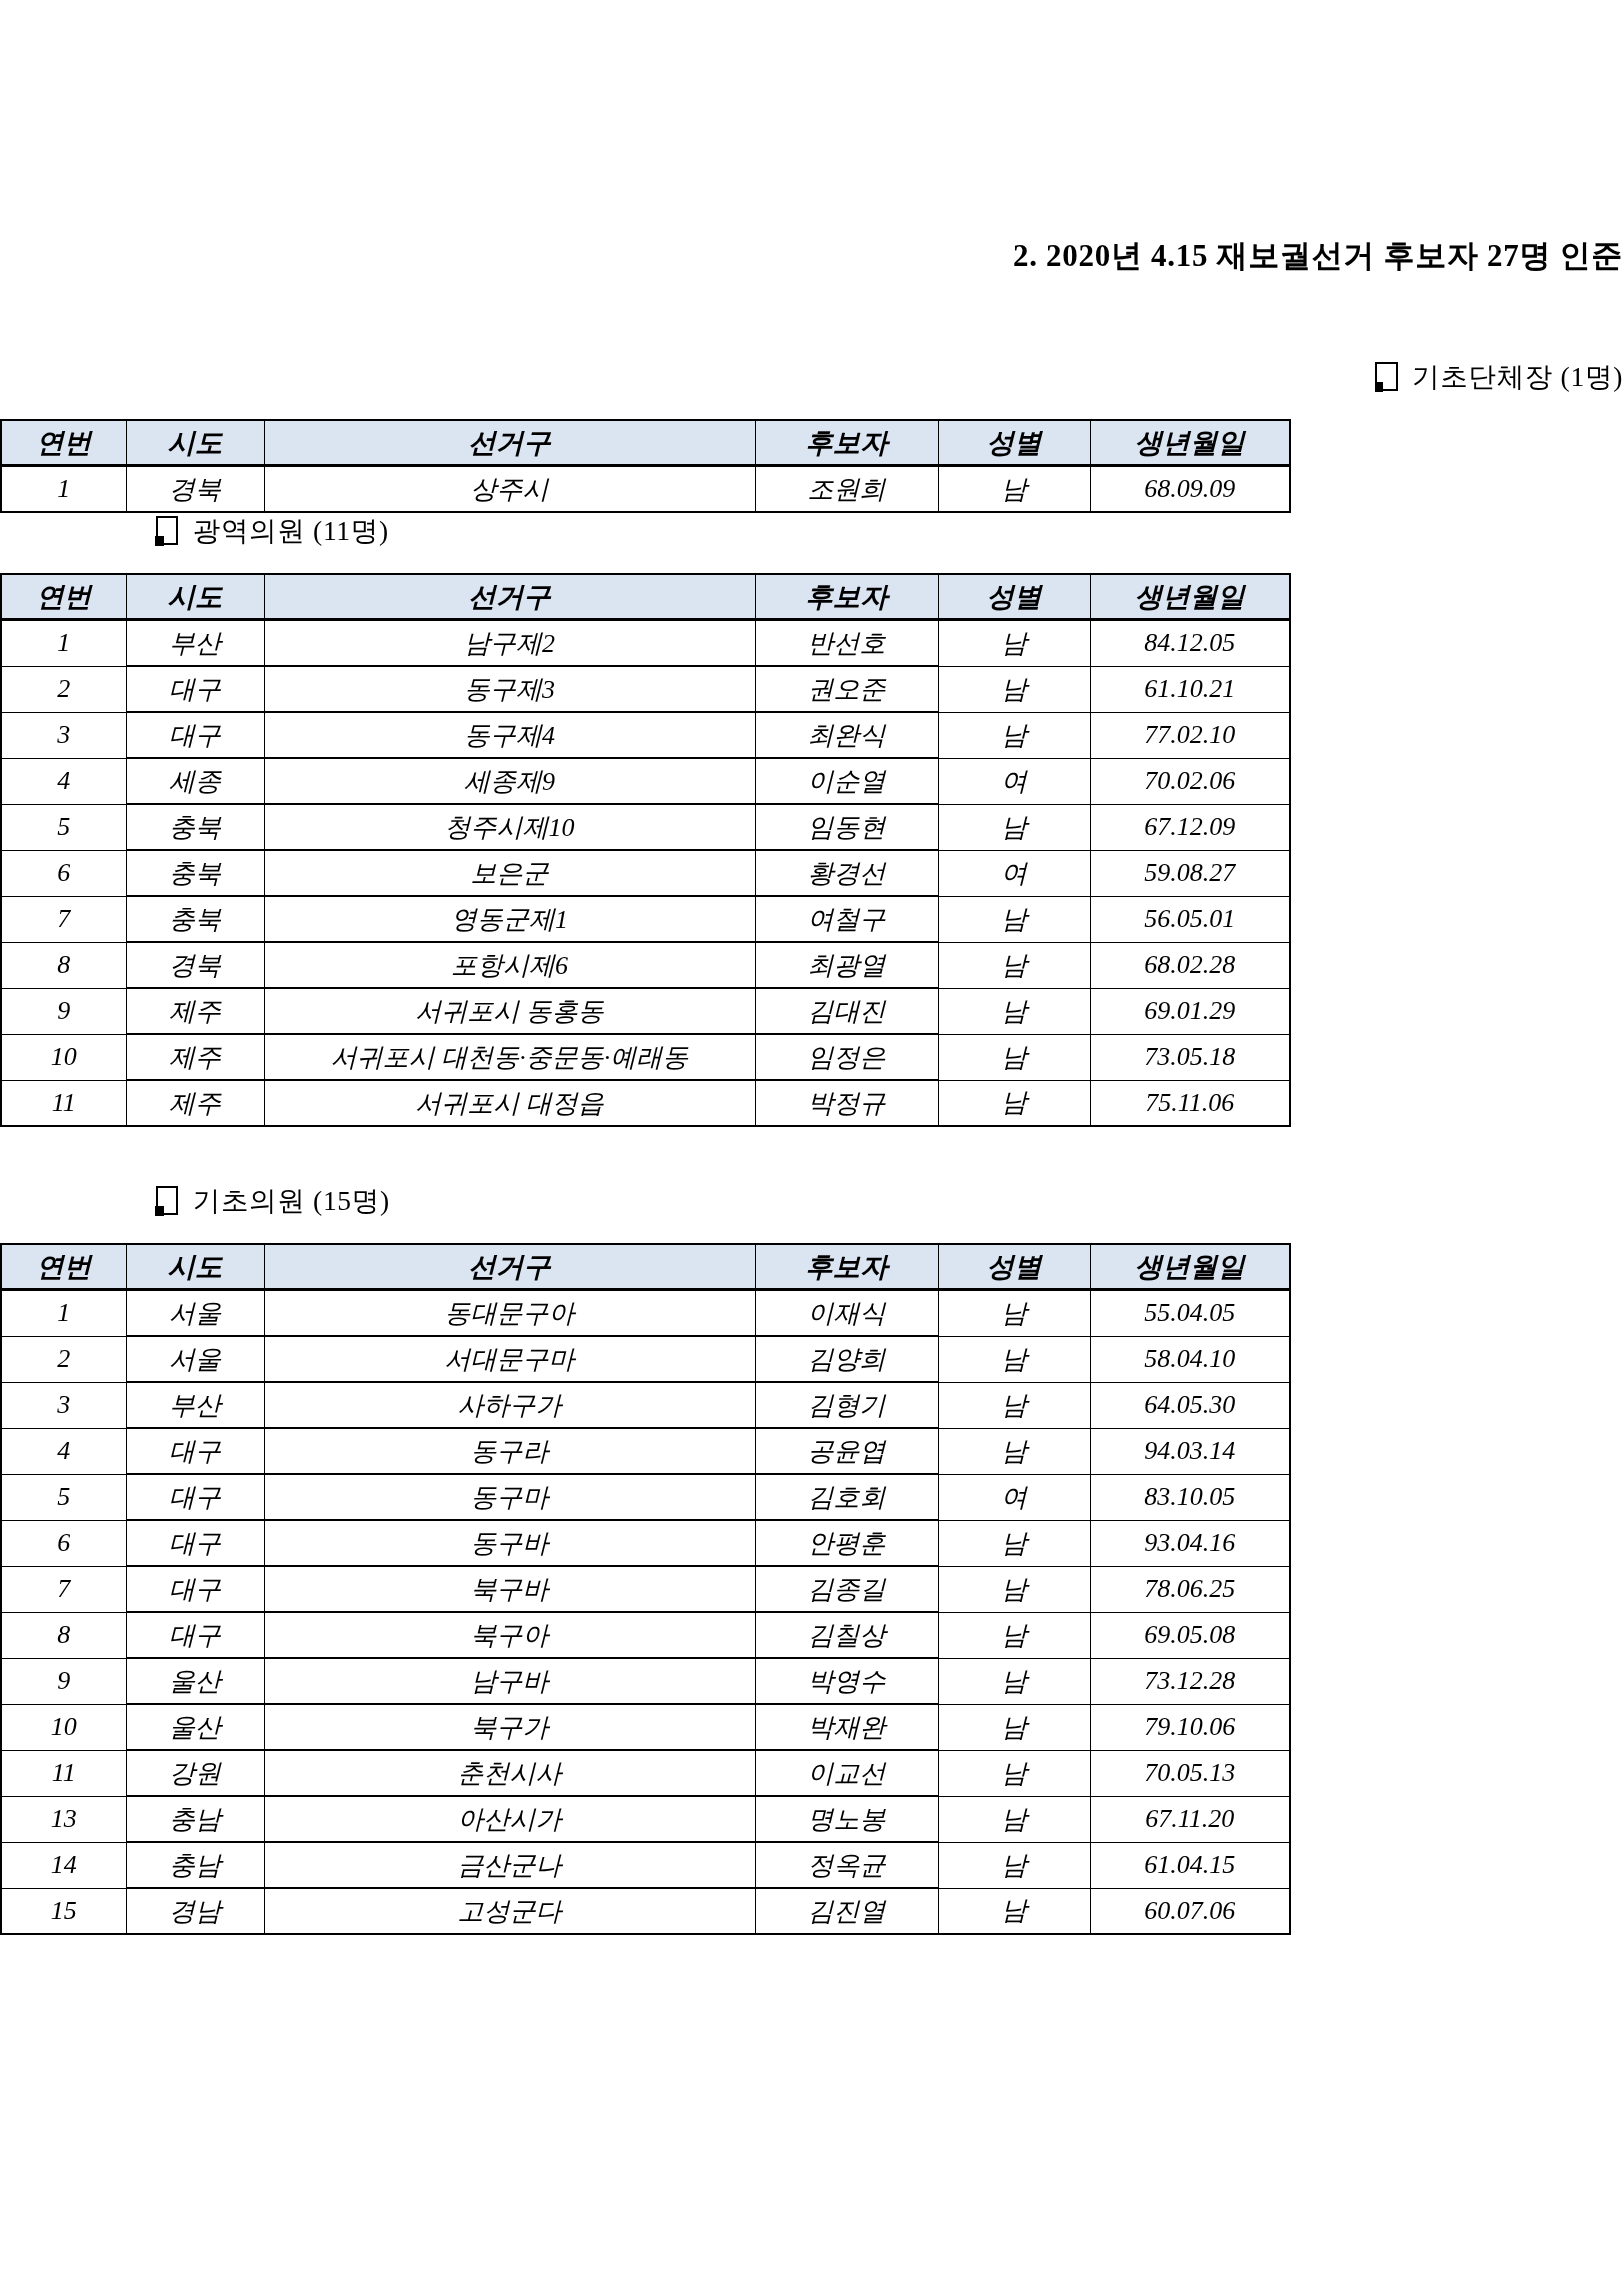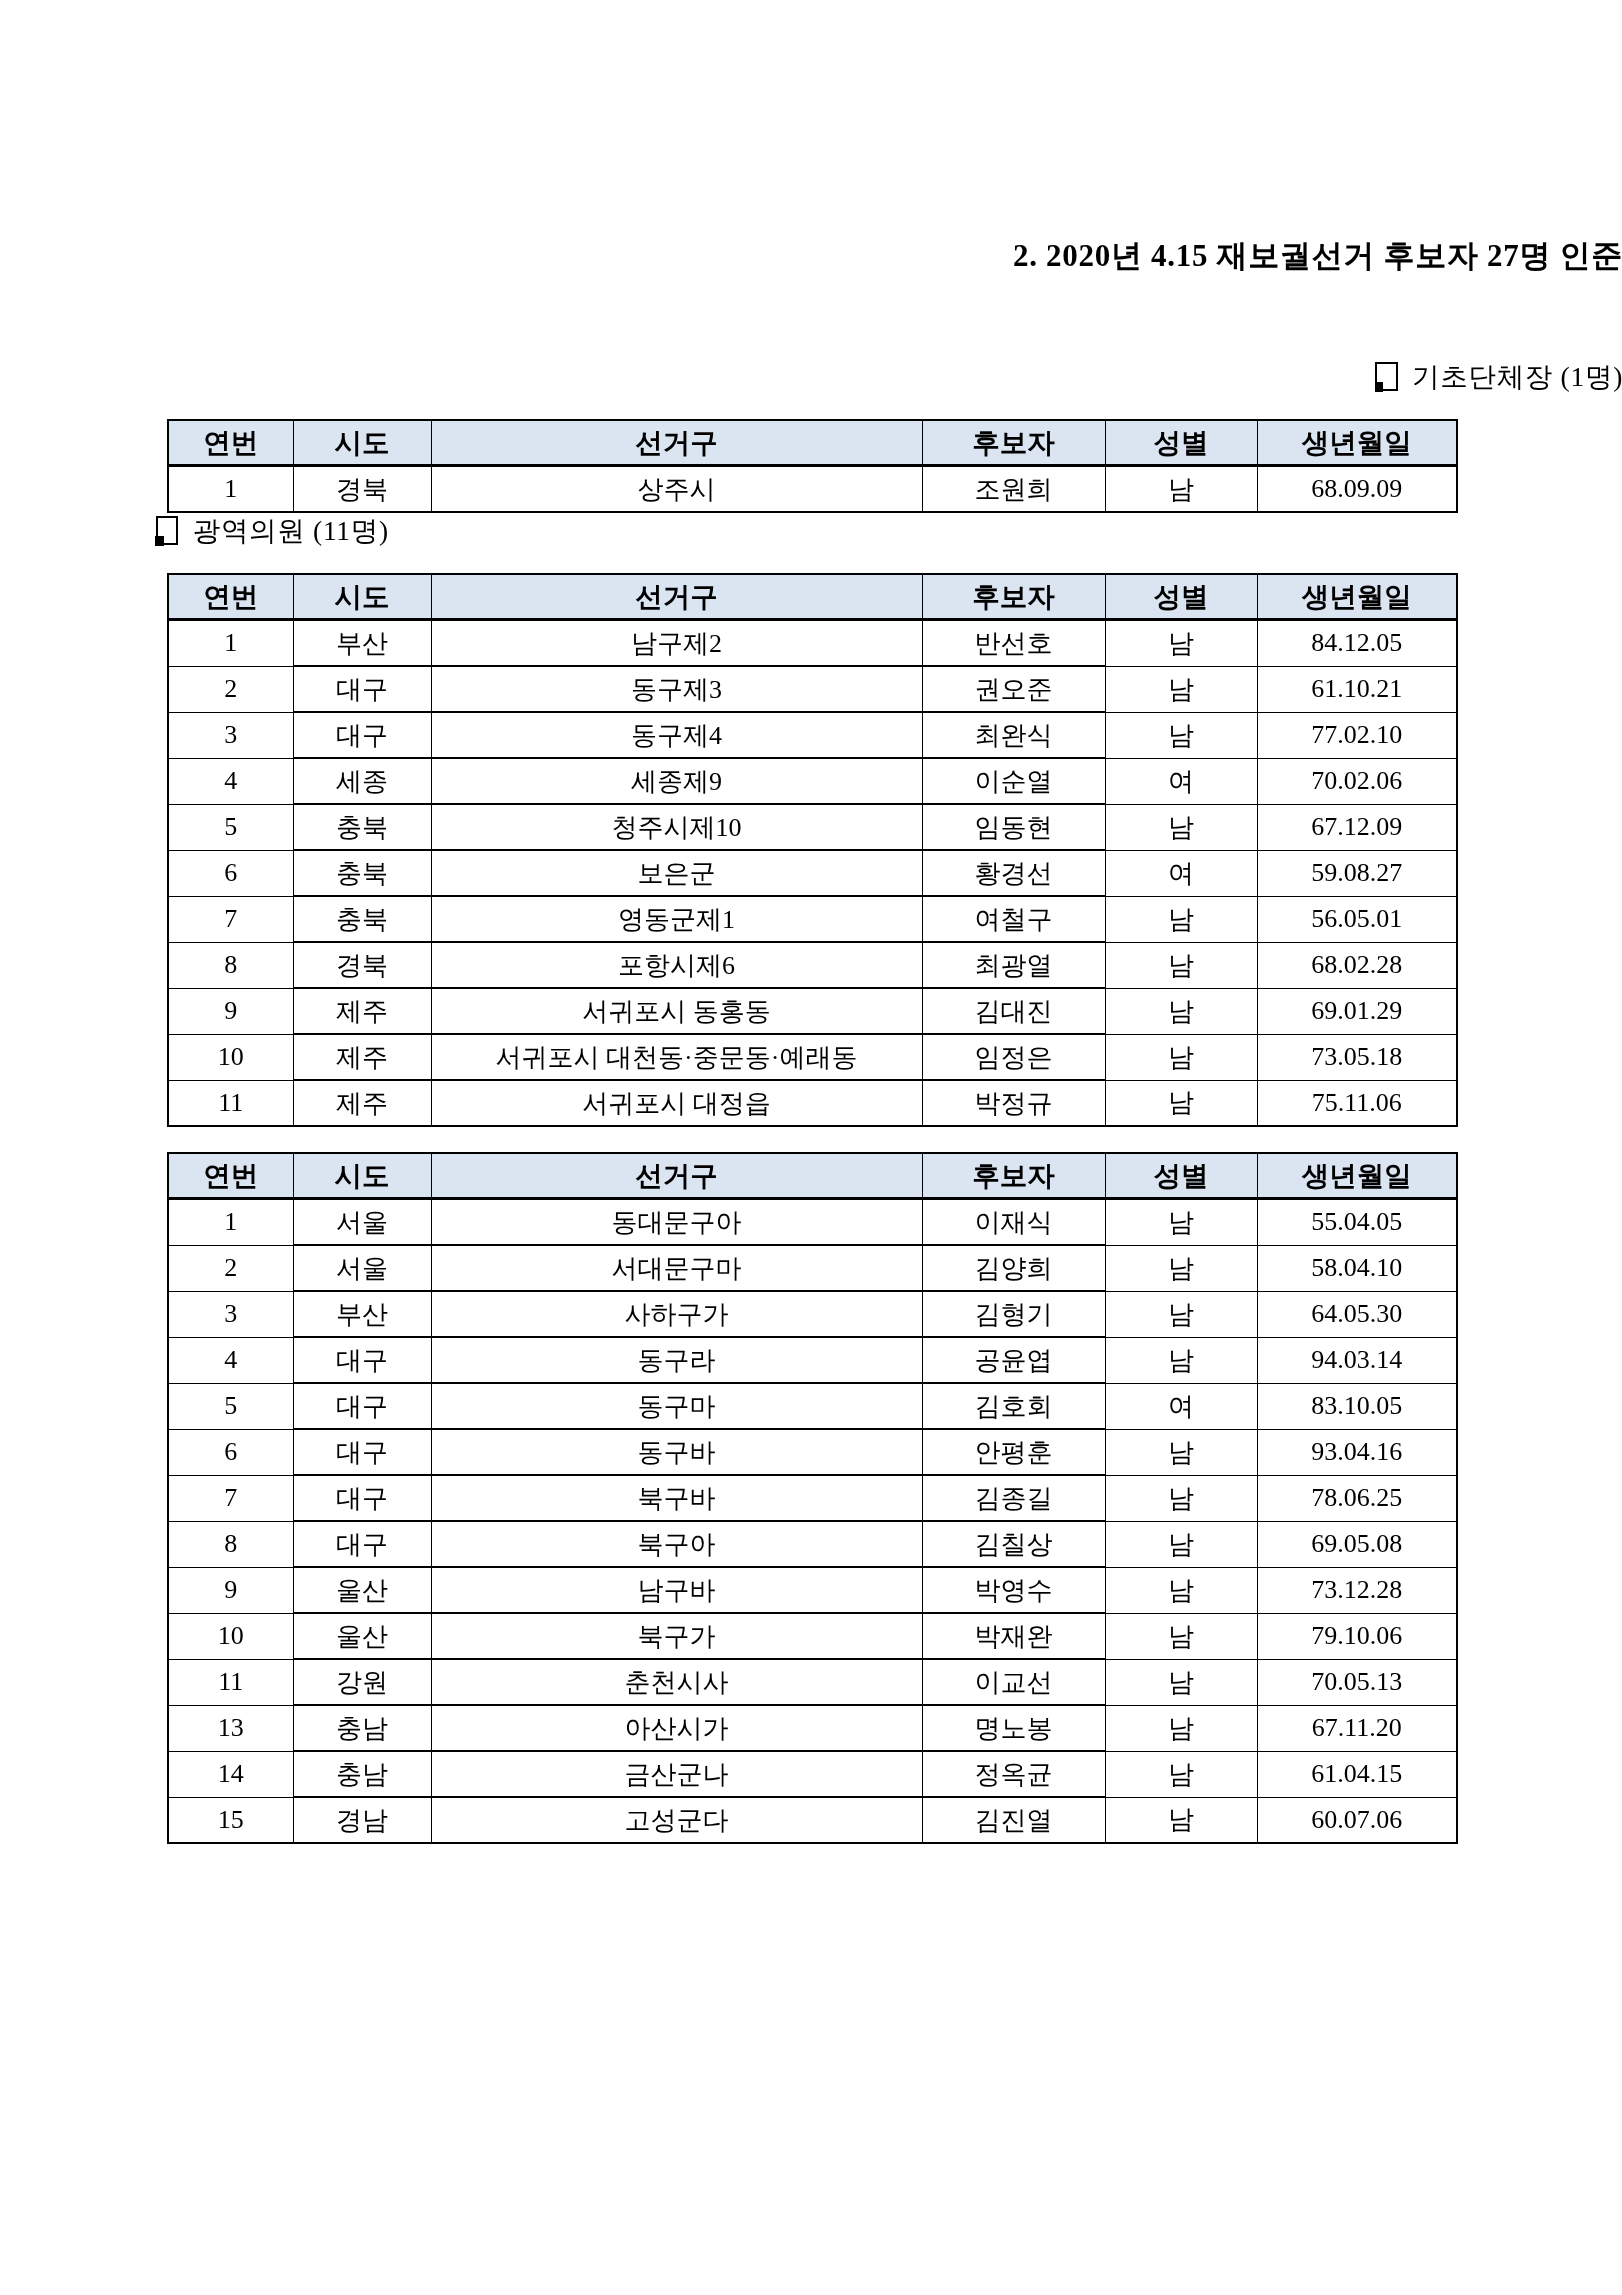--- a/index.html
+++ b/index.html
@@ -56,24 +56,24 @@
     left: -2.6px;
     bottom: -2.6px;
     width: 8.5px;
     height: 9.8px;
     background: #000;
   }
 
   table.tbl {
     border-collapse: collapse;
     table-layout: fixed;
-    margin-left: 167px;
     margin-top: 25px;
     width: 1289px;
     border: 2.6px solid #000;
+    font-style: italic;
   }
   .tbl th, .tbl td {
     border: 1.3px solid #000;
     text-align: center;
     vertical-align: middle;
     padding: 0;
     overflow: hidden;
     white-space: nowrap;
   }
   .tbl th {
@@ -248,20 +248,24 @@
               <td class="mid">제주</td>
               <td class="mid">서귀포시 대정읍</td>
               <td class="mid">박정규</td>
               <td>남</td>
               <td>75.11.06</td>
             </tr>
           </tbody>
         </table>
       </div>
       <div class="section s2">
+        <div class="heading">
+          <span class="cbx"></span>
+          <span>기초의원 (15명)</span>
+        </div>
         <table class="tbl">
           <colgroup>
             <col class="col-0">
             <col class="col-1">
             <col class="col-2">
             <col class="col-3">
             <col class="col-4">
             <col class="col-5">
           </colgroup>
           <thead>

